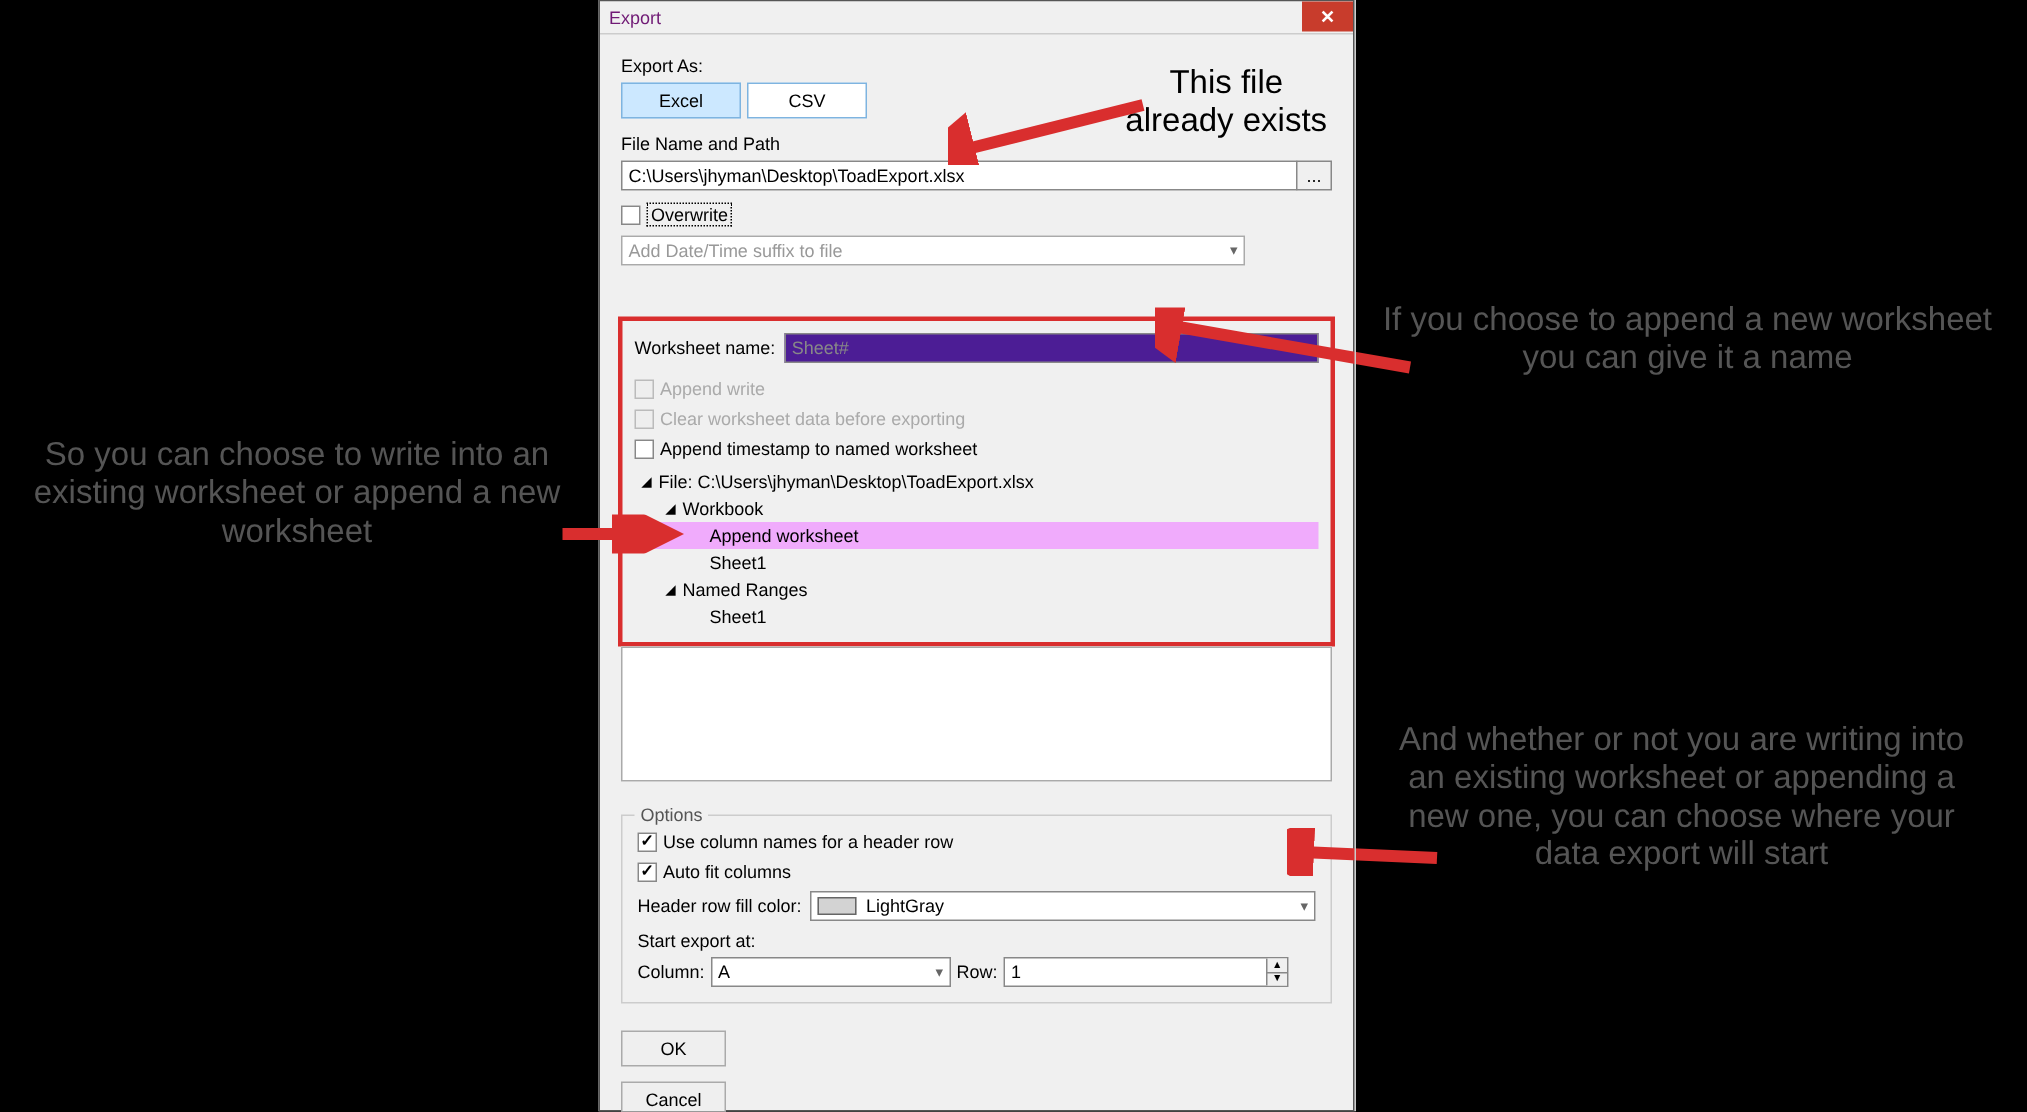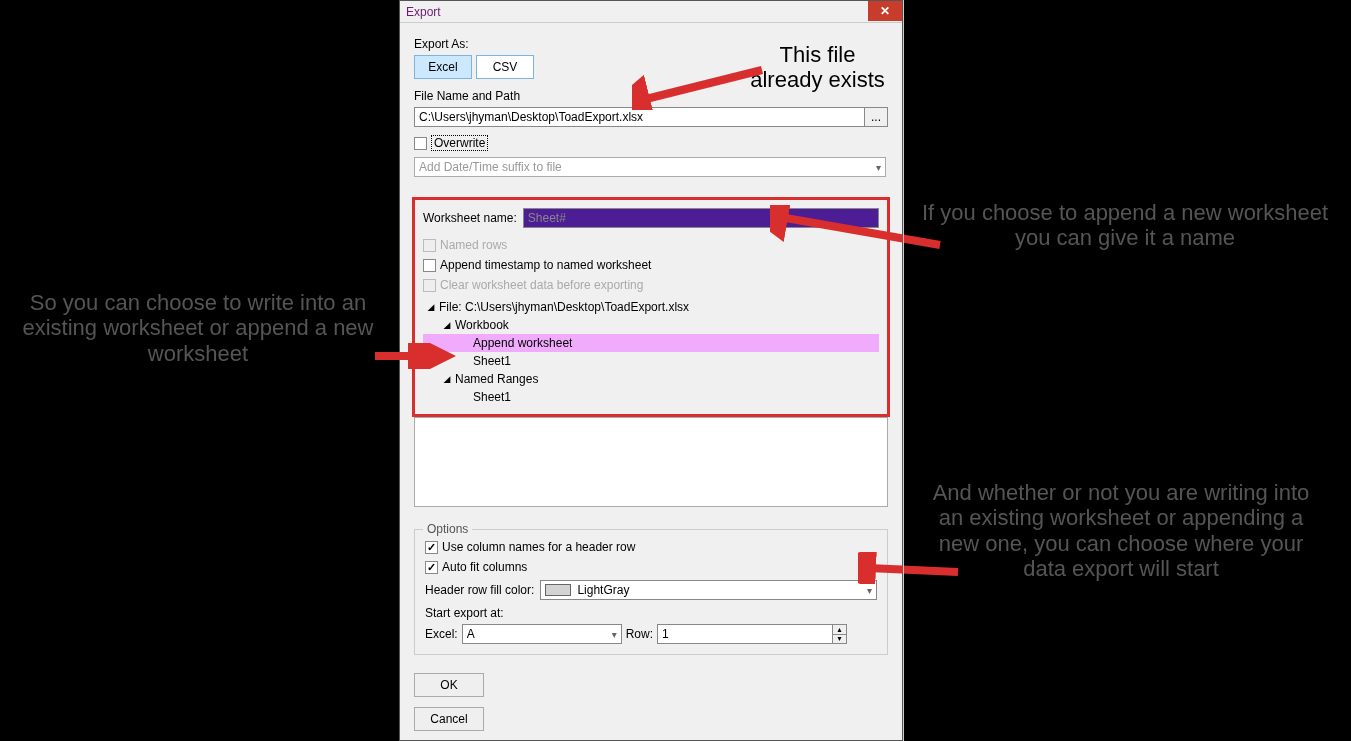--- a/index.html
+++ b/index.html
@@ -37,21 +37,21 @@
   width: 34px; height: 20px;
   background: #c83c2c;
   display: flex; align-items: center; justify-content: center;
   color: #fff; font-size: 12px; font-weight: bold;
   cursor: pointer;
 }
 .content { padding: 14px 14px 8px 14px; }
 .lbl { color: #000; margin-bottom: 4px; }
 .tab-row { display: flex; gap: 0; margin-bottom: 10px; }
 .tab-btn {
-  width: 58px; height: 24px;
+  width: 80px; height: 24px;
   border: 1px solid #7eb4e0;
   background: #fff;
   display: flex; align-items: center; justify-content: center;
   cursor: pointer;
   font-size: 12px;
 }
 .tab-btn.active { background: #cce8ff; }
 .tab-btn + .tab-btn { margin-left: 4px; }
 .path-row { display: flex; margin-bottom: 8px; position: relative; }
 .path-input {
@@ -86,21 +86,21 @@
   border: 1px solid #aaa;
   background: #fff;
   display: flex; align-items: center;
   padding: 0 4px;
   cursor: pointer;
   position: relative;
 }
 .dropdown::after {
   content: "▾"; position: absolute; right: 4px; color: #666; font-size: 10px;
 }
-.suffix-dd { color: #999; width: 472px; }
+.suffix-dd { color: #999; width: 416px; margin-bottom: 14px; }
 .red-panel {
   border: 3px solid #d92e2e;
   padding: 8px 8px 8px 8px;
   margin: 0 -2px;
   background: transparent;
 }
 .ws-row { display: flex; align-items: center; gap: 6px; margin-bottom: 10px; }
 .ws-input {
   flex: 1; height: 20px;
   border: 1px solid #888;
@@ -239,29 +239,29 @@
 
     <div style="height:20px"></div>
 
     <div class="red-panel">
       <div class="ws-row">
         <span>Worksheet name:</span>
         <input class="ws-input" value="Sheet#" style="">
       </div>
       <div class="chk-row">
         <span class="chk disabled"></span>
-        <span class="disabled-lbl">Named rows</span>
+        <span class="disabled-lbl">Append write</span>
+      </div>
+      <div class="chk-row">
+        <span class="chk disabled"></span>
+        <span class="disabled-lbl">Clear worksheet data before exporting</span>
       </div>
       <div class="chk-row">
         <span class="chk"></span>
         <span>Append timestamp to named worksheet</span>
-      </div>
-      <div class="chk-row">
-        <span class="chk disabled"></span>
-        <span class="disabled-lbl">Clear worksheet data before exporting</span>
       </div>
 
       <div class="tree">
         <div class="tree-row tree-lvl0">
           <span class="tree-arrow">◢</span>
           <span class="tree-label">File: C:\Users\jhyman\Desktop\ToadExport.xlsx</span>
         </div>
         <div class="tree-row tree-lvl1">
           <span class="tree-arrow">◢</span>
           <span class="tree-label">Workbook</span>
@@ -299,21 +299,21 @@
       <div class="fill-row">
         <span>Header row fill color:</span>
         <div class="color-dd">
           <span class="swatch"></span>
           <span>LightGray</span>
         </div>
       </div>
 
       <div class="start-row">Start export at:</div>
       <div class="start-controls">
-        <span>Excel:</span>
+        <span>Column:</span>
         <div class="col-dd">
           <span>A</span>
         </div>
         <span>Row:</span>
         <div class="row-spin">
           <span>1</span>
           <div class="spin-btns">
             <div class="spin-btn">▲</div>
             <div class="spin-btn">▼</div>
           </div>

